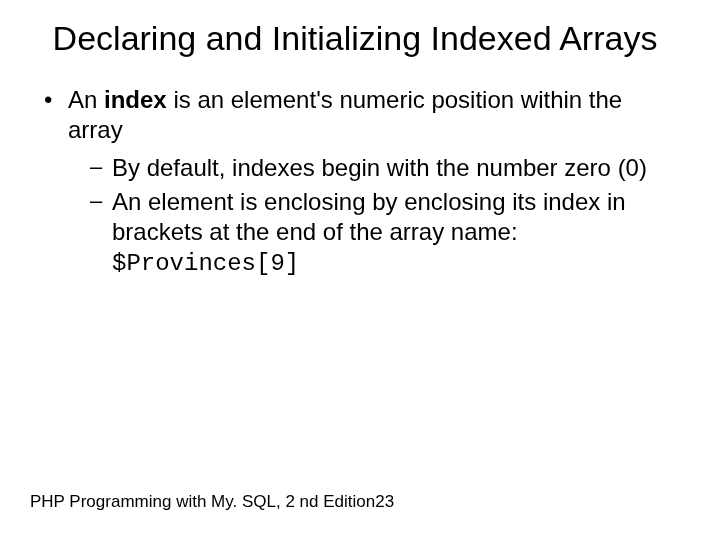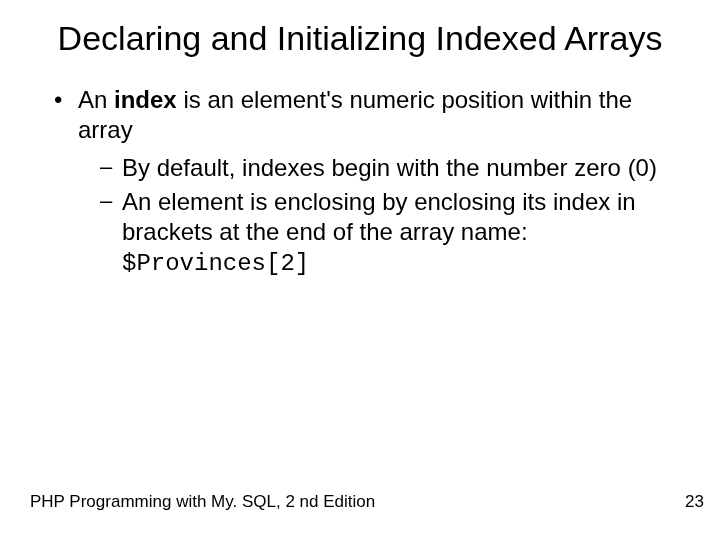--- a/index.html
+++ b/index.html
@@ -10,21 +10,21 @@
     background: #fff;
     font-family: Arial, Helvetica, sans-serif;
     color: #000;
     overflow: hidden;
   }
   .slide {
     position: relative;
     width: 720px;
     height: 540px;
     box-sizing: border-box;
-    padding: 18px 30px 0 30px;
+    padding: 18px 30px 0 20px;
   }
   .title {
     text-align: center;
     font-size: 34px;
     line-height: 1.2;
     margin: 0 0 26px 0;
     font-weight: normal;
   }
   ul.level1 {
     list-style: none;
@@ -65,40 +65,40 @@
     font-size: 22px;
   }
   .bold { font-weight: bold; }
   .mono {
     font-family: "Courier New", Courier, monospace;
   }
   .footer {
     position: absolute;
     bottom: 28px;
     left: 30px;
-    right: 16px;
+    right: 30px;
     display: flex;
-    justify-content: space-between;
+    justify-content: flex-start;
     font-size: 17px;
   }
 </style>
 </head>
 <body>
 
 <div class="slide">
 
   <h1 class="title">Declaring and Initializing Indexed Arrays</h1>
 
   <ul class="level1">
     <li>
       <span>An </span><span class="bold">index</span><span> is an element's numeric position within the array</span>
       <ul class="level2">
         <li>By default, indexes begin with the number zero (0)</li>
         <li>
-          <span>An element is enclosing by enclosing its index in brackets at the end of the array name: </span><span class="mono">$Provinces[2]</span>
+          <span>An element is enclosing by enclosing its index in brackets at the end of the array name: </span><span class="mono">$Provinces[9]</span>
         </li>
       </ul>
     </li>
   </ul>
 
   <div class="footer">
     <span>PHP Programming with My. SQL, 2 nd Edition</span>
     <span>23</span>
   </div>
 

